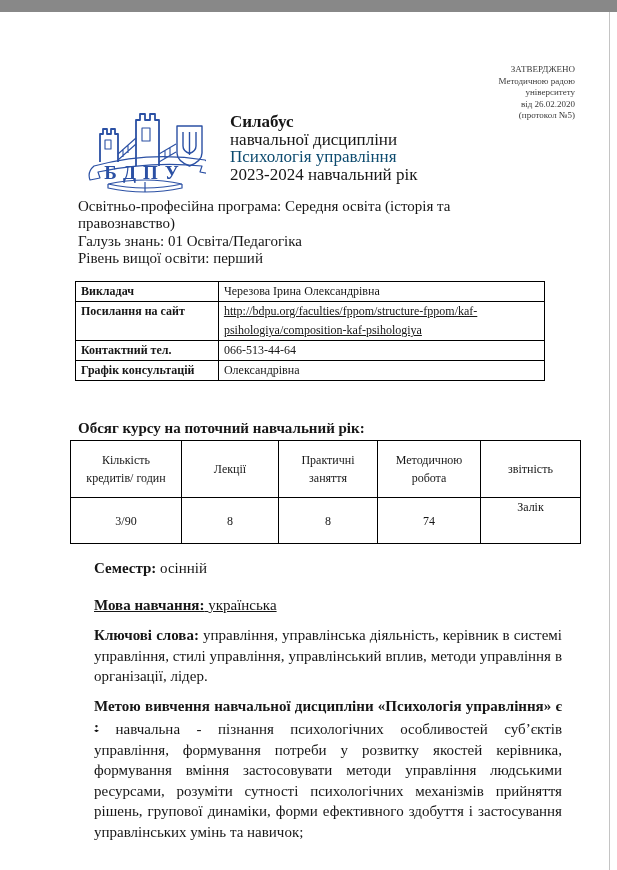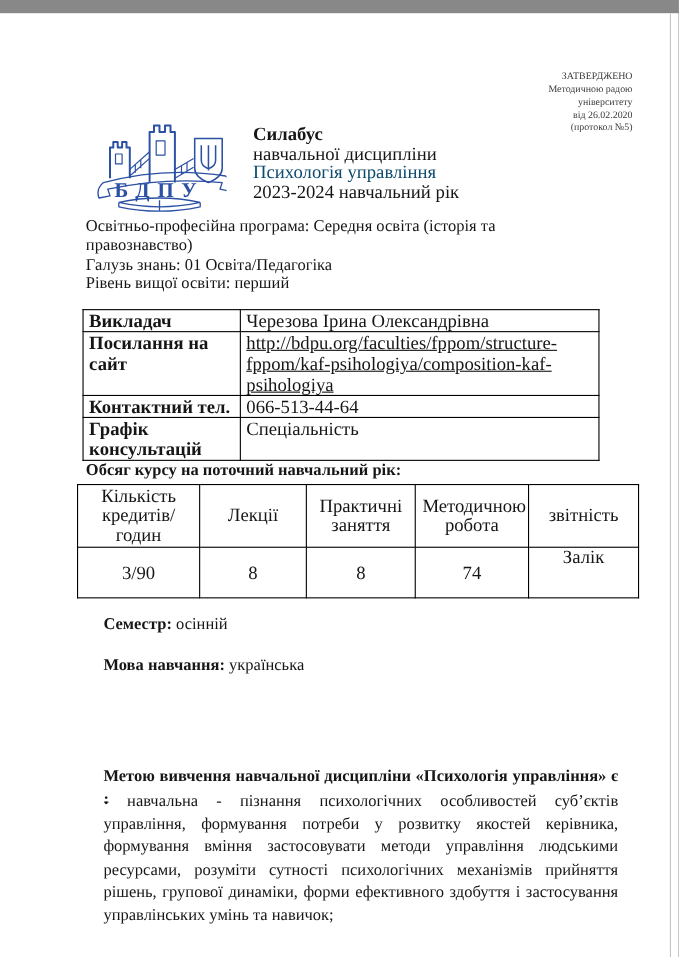--- a/index.html
+++ b/index.html
@@ -14,38 +14,38 @@
 
   .logo { position:absolute; left:84px; top:92px; width:122px; height:90px; }
 
   .title-block { position:absolute; left:230px; top:101px; width:302px; text-align:left; font-size:17px; line-height:17.5px; }
   .bold { font-weight:bold; }
   .link { color:#0c4a6e; }
 
   .program { position:absolute; left:78px; top:186px; width:472px; font-size:15px; line-height:17.3px; }
   .u { text-decoration:underline; }
 
-  table { border-collapse:collapse; font-size:17px;padding-left:32px; }
+  table { border-collapse:collapse; font-size:12px;padding-left:32px; }
   .t1 { position:absolute; left:75px; top:269px; width:470px; }
   .t1 td { border:1px solid #000; padding:0 5px; line-height:19px; vertical-align:top; }
   .t1 .lbl { font-weight:bold; width:131px; }
   .t1 .val { width:313px; }
 
   .vol-head { position:absolute; left:78px; top:408px; font-weight:bold; font-size:15px; }
 
   .t2 { position:absolute; left:70px; top:428px; table-layout:fixed; width:510px; }
   .t2 td { border:1px solid #000; text-align:center; vertical-align:middle; line-height:18px; padding:0 6px; font-weight:normal; }
   .t2 tr.hdr td { height:56px; }
   .t2 tr.data td { height:45px; }
   .t2 .top { vertical-align:top; }
 
   .bodyline { position:absolute; left:94px; font-size:15px; line-height:20px; }
   .just { width:468px; text-align:justify; line-height:20.6px; }
   #semester { top:546px; }
-  #language { top:583px; }
+  #language { top:583px;text-decoration:underline; }
   #keywords { top:613px; }
   #purpose-head { top:684px; font-weight:bold; }
   #purpose { top:707px; }
 </style>
 </head>
 <body>
 
 <div class="page">
 
   <div class="right-edge"></div>
@@ -102,21 +102,21 @@
     <tr>
       <td class="lbl">Посилання на сайт</td>
       <td class="val u">http://bdpu.org/faculties/fppom/structure-fppom/kaf-psihologiya/composition-kaf-psihologiya</td>
     </tr>
     <tr>
       <td class="lbl">Контактний тел.</td>
       <td class="val">066-513-44-64</td>
     </tr>
     <tr>
       <td class="lbl">Графік консультацій</td>
-      <td class="val">Спеціальність</td>
+      <td class="val">Олександрівна</td>
     </tr>
   </tbody>
     </table>
 
   <div class="vol-head">Обсяг курсу на поточний навчальний рік:</div>
 
   <table class="t2">
     <colgroup>
       <col style="width:111px">
         <col style="width:97px">
@@ -145,18 +145,22 @@
   <div class="bodyline" id="semester">
     <span class="bold">Семестр:</span>
     <span>осінній</span>
   </div>
 
   <div class="bodyline" id="language">
     <span class="bold">Мова навчання:</span>
     <span>українська</span>
   </div>
 
+  <div class="bodyline just" id="keywords">
+    <span class="bold">Ключові слова:</span>
+    <span>управління, управлінська діяльність, керівник в системі управління, стилі управління, управлінський вплив, методи управління в організації, лідер.</span>
+  </div>
 
   <div class="bodyline just" id="purpose-head">Метою вивчення навчальної дисципліни «Психологія управління» є :</div>
 
   <div class="bodyline just" id="purpose">- навчальна - пізнання психологічних особливостей суб’єктів управління, формування потреби у розвитку якостей керівника, формування вміння застосовувати методи управління людськими ресурсами, розуміти сутності психологічних механізмів прийняття рішень, групової динаміки, форми ефективного здобуття і застосування управлінських умінь та навичок;</div>
 
 </div>
 
 </body></html>

